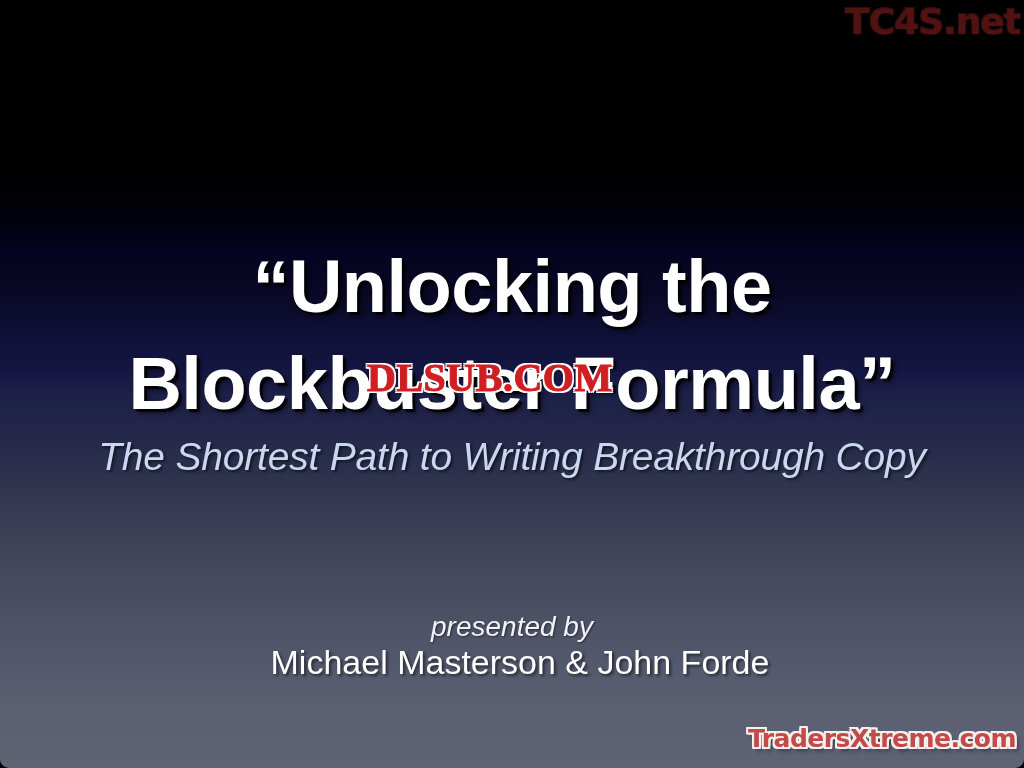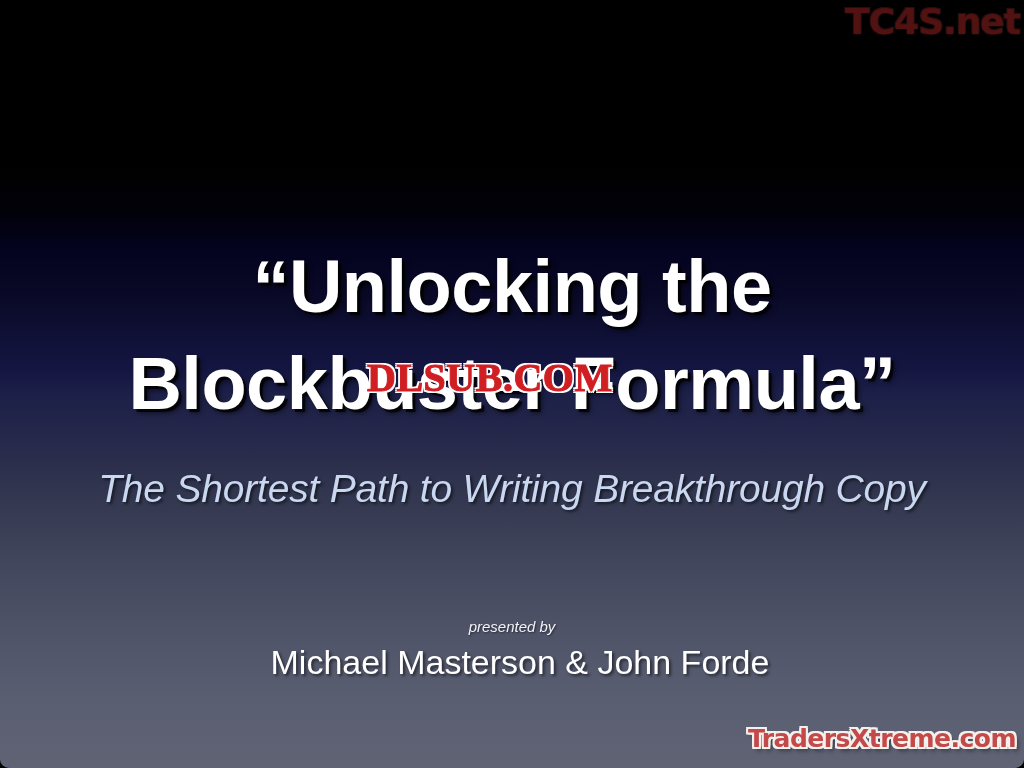--- a/index.html
+++ b/index.html
@@ -65,34 +65,33 @@
     width: 1024px;
     text-align: center;
     color: #cad7f0;
     font-family: "Liberation Sans", sans-serif;
     font-style: italic;
     font-size: 39px;
     line-height: 48px;
     letter-spacing: -0.2px;
     text-shadow: 2px 2px 3px rgba(0,0,0,0.55);
     white-space: nowrap;
-    margin-top: 32px;
   }
 
   
   .presented-by {
     position: absolute;
     left: 0;
     top: 612px;
     width: 1024px;
     text-align: center;
     color: #f2f3f7;
     font-family: "Liberation Sans", sans-serif;
     font-style: italic;
-    font-size: 15px;
+    font-size: 28px;
     line-height: 29px;
     text-shadow: 1px 1px 2px rgba(0,0,0,0.5);
   }
   .presenters {
     position: absolute;
     left: 0;
     top: 641px;
     width: 1024px;
     text-align: center;
     color: #ffffff;

